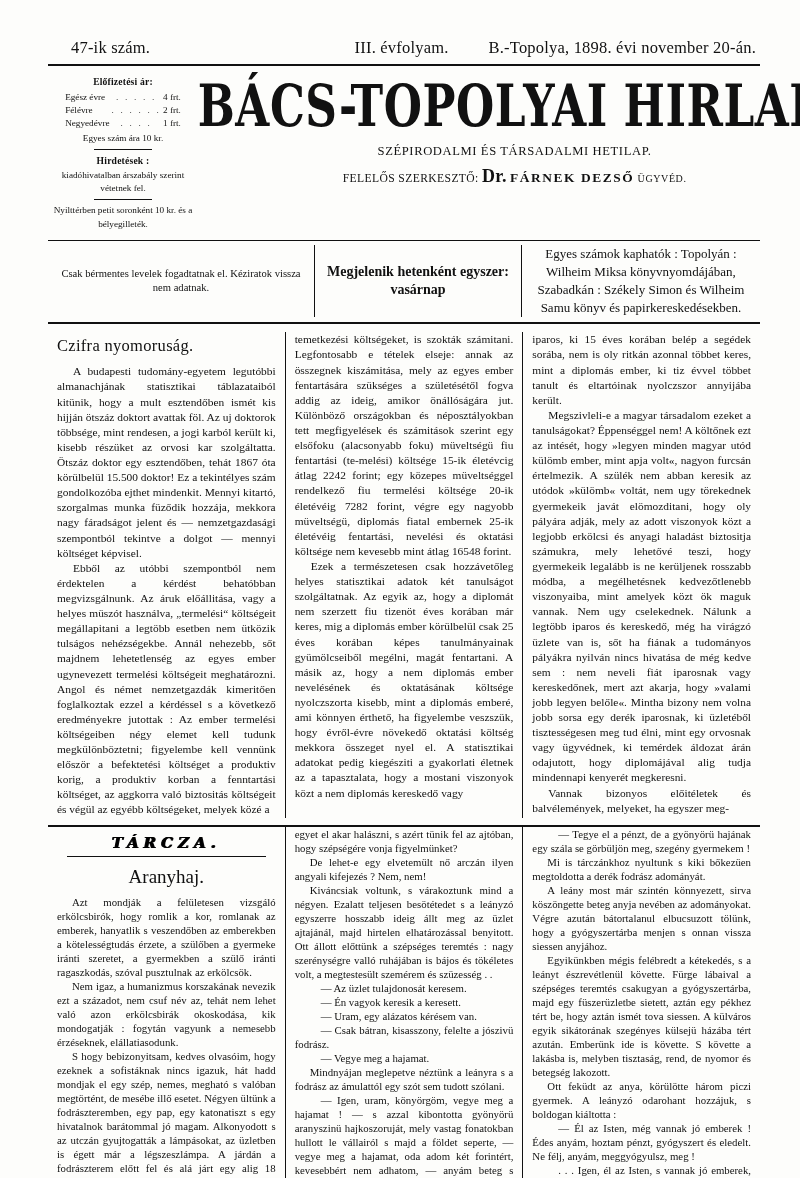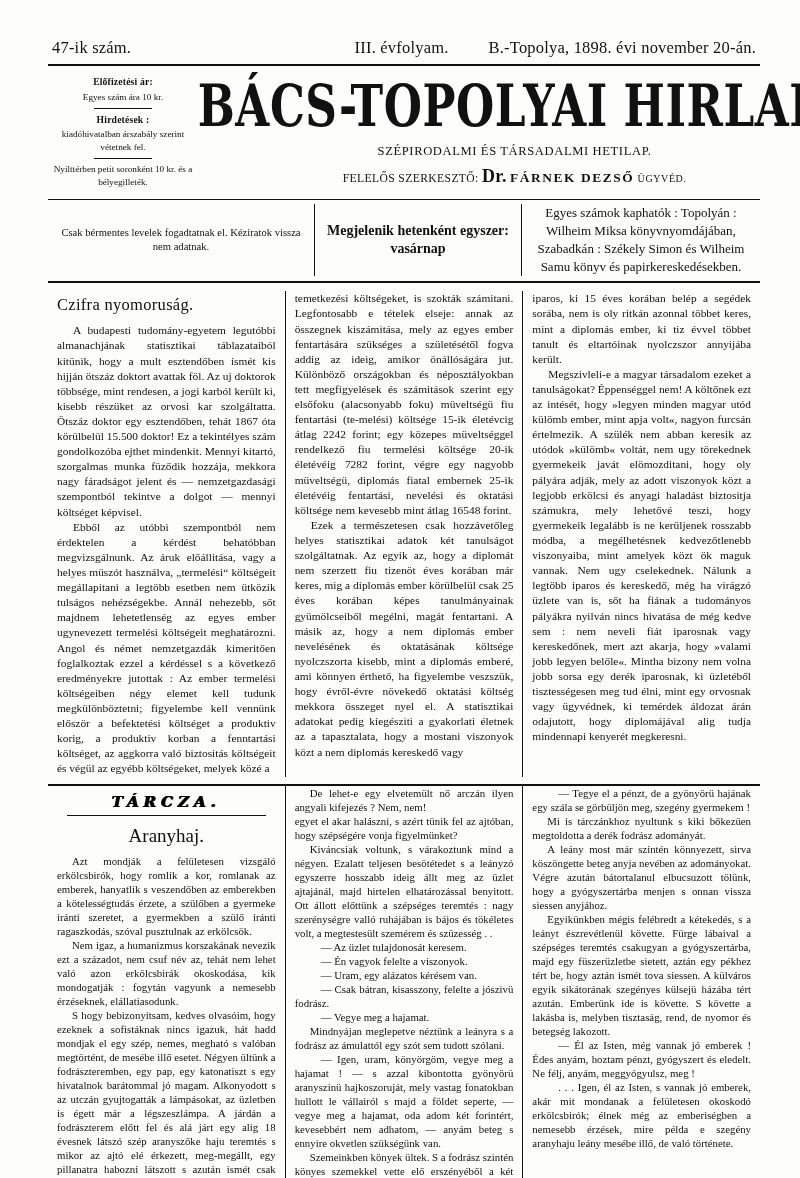--- a/index.html
+++ b/index.html
@@ -25,21 +25,21 @@
 
   
   .topline {
     display: flex;
     align-items: baseline;
     justify-content: space-between;
     font-size: 16.5px;
     letter-spacing: 0.2px;
     padding: 0 4px 6px 4px;
   }
-  .topline .issue { white-space: nowrap; }
+  .topline .issue { white-space: nowrap; margin-left: 19px; }
   .topline .right-group {
     display: flex;
     gap: 40px;
     white-space: nowrap;
   }
 
   .rule-heavy {
     border: 0;
     border-top: 2px solid #111;
     margin: 0 0 0 0;
@@ -239,20 +239,39 @@
       <span>III. évfolyam.</span>
       <span>B.-Topolya, 1898. évi november 20-án.</span>
     </span>
   </div>
   <hr class="rule-heavy">
 
   <div class="masthead">
 
     <div class="mast-side left">
       <div class="blk-title">Előfizetési ár:</div>
+      <table class="price-table">
+        <tbody>
+          <tr>
+            <td class="lbl">Egész évre</td>
+            <td class="dots">. . . . .</td>
+            <td class="val">4 frt.</td>
+          </tr>
+          <tr>
+            <td class="lbl">Félévre</td>
+            <td class="dots">. . . . . .</td>
+            <td class="val">2 frt.</td>
+          </tr>
+          <tr>
+            <td class="lbl">Negyedévre</td>
+            <td class="dots">. . . .</td>
+            <td class="val">1 frt.</td>
+          </tr>
+        </tbody>
+      </table>
       <div class="single-line">Egyes szám ára 10 kr.</div>
       <div class="sep"></div>
       <div class="blk-title">Hirdetések :</div>
       <p class="para">kiadóhivatalban árszabály szerint vétetnek fel.</p>
       <div class="sep"></div>
       <p class="para">Nyilttérben petit soronként 10 kr. és a bélyegilleték.</p>
     </div>
 
     <div class="mast-center">
       <div class="paper-title">BÁCS-TOPOLYAI HIRLAP.</div>
@@ -289,56 +308,58 @@
     </div>
 
     <div class="col sep-left">
       <p class="body cont">temetkezési költségeket, is szokták számitani. Legfontosabb e tételek elseje: annak az összegnek kiszámitása, mely az egyes ember fentartására szükséges a születésétől fogva addig az ideig, amikor önállóságára jut. Különböző országokban és néposztályokban tett megfigyelések és számitások szerint egy elsőfoku (alacsonyabb foku) müveltségü fiu fentartási (te-melési) költsége 15-ik életévcig átlag 2242 forint; egy közepes müveltséggel rendelkező fiu termelési költsége 20-ik életévéig 7282 forint, végre egy nagyobb müveltségü, diplomás fiatal embernek 25-ik életévéig fentartási, nevelési és oktatási költsége nem kevesebb mint átlag 16548 forint.</p>
       <p class="body">Ezek a természetesen csak hozzávetőleg helyes statisztikai adatok két tanulságot szolgáltatnak. Az egyik az, hogy a diplomát nem szerzett fiu tizenöt éves korában már keres, mig a diplomás ember körülbelül csak 25 éves korában képes tanulmányainak gyümölcseiből megélni, magát fentartani. A másik az, hogy a nem diplomás ember nevelésének és oktatásának költsége nyolczszorta kisebb, mint a diplomás emberé, ami könnyen érthető, ha figyelembe veszszük, hogy évről-évre növekedő oktatási költség mekkora összeget nyel el. A statisztikai adatokat pedig kiegésziti a gyakorlati életnek az a tapasztalata, hogy a mostani viszonyok közt a nem diplomás kereskedő vagy</p>
     </div>
 
     <div class="col sep-left">
       <p class="body cont">iparos, ki 15 éves korában belép a segédek sorába, nem is oly ritkán azonnal többet keres, mint a diplomás ember, ki tiz évvel többet tanult és eltartóinak nyolczszor annyijába került.</p>
       <p class="body">Megszivleli-e a magyar társadalom ezeket a tanulságokat? Éppenséggel nem! A költőnek ezt az intését, hogy »legyen minden magyar utód külömb ember, mint apja volt«, nagyon furcsán értelmezik. A szülék nem abban keresik az utódok »külömb« voltát, nem ugy törekednek gyermekeik javát elömozditani, hogy oly pályára adják, mely az adott viszonyok közt a legjobb erkölcsi és anyagi haladást biztositja számukra, mely lehetővé teszi, hogy gyermekeik legalább is ne kerüljenek rosszabb módba, a megélhetésnek kedvezőtlenebb viszonyaiba, mint amelyek közt ök maguk vannak. Nem ugy cselekednek. Nálunk a legtöbb iparos és kereskedő, még ha virágzó üzlete van is, sőt ha fiának a tudományos pályákra nyilván nincs hivatása de még kedve sem : nem neveli fiát iparosnak vagy kereskedőnek, mert azt akarja, hogy »valami jobb legyen belőle«. Mintha bizony nem volna jobb sorsa egy derék iparosnak, ki üzletéből tisztességesen meg tud élni, mint egy orvosnak vagy ügyvédnek, ki temérdek áldozat árán odajutott, hogy diplomájával alig tudja mindennapi kenyerét megkeresni.</p>
+      <p class="body">Vannak bizonyos előitéletek és balvélemények, melyeket, ha egyszer meg-</p>
     </div>
   </div>
 
   <hr class="feuilleton-rule-top">
 
   <div class="feu-content">
 
     <div class="col">
       <div class="tarcza-head">TÁRCZA.</div>
       <hr class="tarcza-rule">
       <h2 class="feu-title">Aranyhaj.</h2>
       <p class="feu">Azt mondják a felületesen vizsgáló erkölcsbirók, hogy romlik a kor, romlanak az emberek, hanyatlik s veszendőben az emberekben a kötelességtudás érzete, a szülőben a gyermeke iránti szeretet, a gyermekben a szülő iránti ragaszkodás, szóval pusztulnak az erkölcsök.</p>
       <p class="feu">Nem igaz, a humanizmus korszakának nevezik ezt a századot, nem csuf név az, tehát nem lehet való azon erkölcsbirák okoskodása, kik mondogatják : fogytán vagyunk a nemesebb érzéseknek, elállatiasodunk.</p>
       <p class="feu">S hogy bebizonyitsam, kedves olvasóim, hogy ezeknek a sofistáknak nincs igazuk, hát hadd mondjak el egy szép, nemes, megható s valóban megtörtént, de mesébe illő esetet. Négyen ültünk a fodrászteremben, egy pap, egy katonatiszt s egy hivatalnok barátommal jó magam. Alkonyodott s az utczán gyujtogatták a lámpásokat, az üzletben is égett már a légszeszlámpa. A járdán a fodrászterem előtt fel és alá járt egy alig 18 évesnek látszó szép aranyszőke haju teremtés s mikor az ajtó elé érkezett, meg-megállt, egy pillanatra habozni látszott s azután ismét csak tovább bandukolt hogy pár pillanat mulva ujra visszatérjen.</p>
 
     </div>
 
     <div class="col sep-left">
+      <p class="feu cont">egyet el akar halászni, s azért tünik fel az ajtóban, hogy szépségére vonja figyelmünket?</p>
       <p class="feu">De lehet-e egy elvetemült nő arczán ilyen angyali kifejezés ? Nem, nem!</p>
-      <p class="feu cont">egyet el akar halászni, s azért tünik fel az ajtóban, hogy szépségére vonja figyelmünket?</p>
       <p class="feu">Kiváncsiak voltunk, s várakoztunk mind a négyen. Ezalatt teljesen besötétedet s a leányzó egyszerre hosszabb ideig állt meg az üzlet ajtajánál, majd hirtelen elhatározással benyitott. Ott állott előttünk a szépséges teremtés : nagy szerénységre valló ruhájában is bájos és tökéletes volt, a megtestesült szemérem és szüzesség . .</p>
       <p class="feu dash">— Az üzlet tulajdonosát keresem.</p>
-      <p class="feu dash">— Én vagyok felelte a viszonyok.</p>
+      <p class="feu dash">— Én vagyok keresik a keresett.</p>
       <p class="feu dash">— Uram, egy alázatos kérésem van.</p>
       <p class="feu dash">— Csak bátran, kisasszony, felelte a jószivü fodrász.</p>
       <p class="feu dash">— Vegye meg a hajamat.</p>
       <p class="feu">Mindnyájan meglepetve néztünk a leányra s a fodrász az ámulattól egy szót sem tudott szólani.</p>
       <p class="feu dash">— Igen, uram, könyörgöm, vegye meg a hajamat ! — s azzal kibontotta gyönyörü aranyszinü hajkoszoruját, mely vastag fonatokban hullott le vállairól s majd a földet seperte, — vegye meg a hajamat, oda adom két forintért, kevesebbért nem adhatom, — anyám beteg s ennyire okvetlen szükségünk van.</p>
       <p class="feu">Szemeinkben könyek ültek. S a fodrász szintén könyes szemekkel vette elő erszényéből a két forintot, s odaadta a leánynak.</p>
 
     </div>
 
     <div class="col sep-left">
       <p class="feu dash">— Tegye el a pénzt, de a gyönyörü hajának egy szála se görbüljön meg, szegény gyermekem !</p>
       <p class="feu">Mi is tárczánkhoz nyultunk s kiki bőkezüen megtoldotta a derék fodrász adományát.</p>
       <p class="feu">A leány most már szintén könnyezett, sirva köszöngette beteg anyja nevében az adományokat. Végre azután bátortalanul elbucsuzott tölünk, hogy a gyógyszertárba menjen s onnan vissza siessen anyjához.</p>
       <p class="feu">Egyikünkben mégis felébredt a kétekedés, s a leányt észrevétlenül követte. Fürge lábaival a szépséges teremtés csakugyan a gyógyszertárba, majd egy füszerüzletbe sietett, aztán egy pékhez tért be, hogy aztán ismét tova siessen. A külváros egyik sikátorának szegényes külsejü házába tért azután. Emberünk ide is követte. S követte a lakásba is, melyben tisztaság, rend, de nyomor és betegség lakozott.</p>
+      <p class="feu">Ott feküdt az anya, körülötte három piczi gyermek. A leányzó odarohant hozzájuk, s boldogan kiáltotta :</p>
       <p class="feu dash">— Él az Isten, még vannak jó emberek ! Édes anyám, hoztam pénzt, gyógyszert és eledelt. Ne félj, anyám, meggyógyulsz, meg !</p>
       <p class="feu dash">. . . Igen, él az Isten, s vannak jó emberek, akár mit mondanak a felületesen okoskodó erkölcsbirók; élnek még az emberiségben a nemesebb érzések, mire példa e szegény aranyhaju leány mesébe illő, de való története.</p>
 
     </div>
   </div>
 
 </div>
 
 </body></html>

